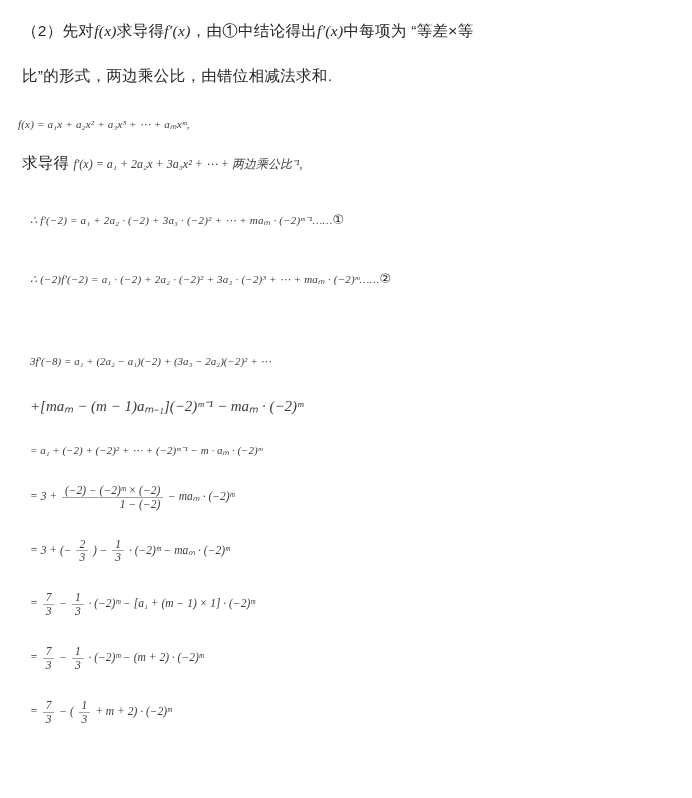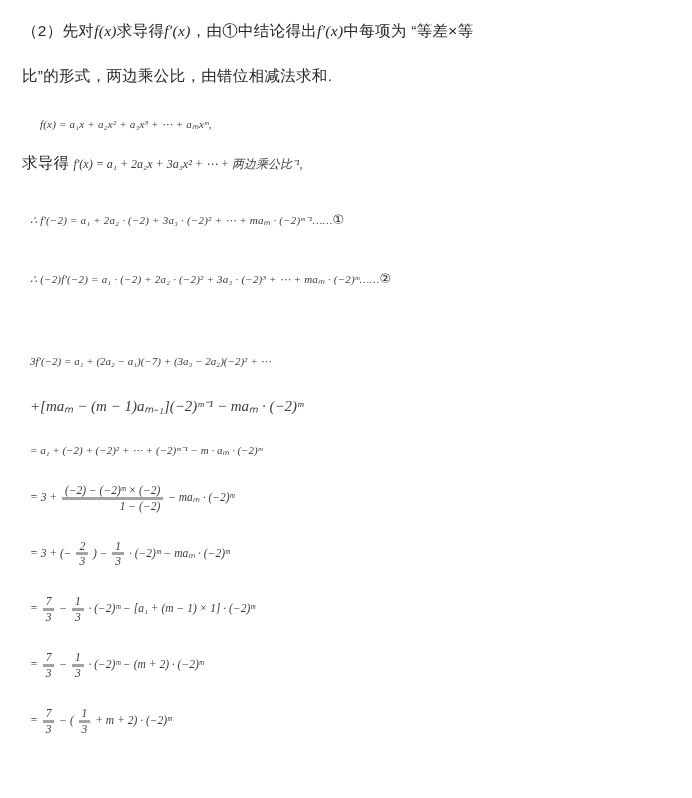--- a/index.html
+++ b/index.html
@@ -32,21 +32,21 @@
   }
   .intro .ital {
     font-family: "Liberation Serif", serif;
     font-style: italic;
   }
   
   .formula {
     font-family: "Liberation Serif", serif;
     font-style: italic;
     color: #3c3c3c;
-    padding-left: 40px;
+    padding-left: 18px;
     white-space: nowrap;
   }
   .f-small {
     font-size: 11px;
     letter-spacing: 0.2px;
   }
   .f-mid {
     font-size: 12px;
   }
   .lbl {
@@ -70,21 +70,21 @@
   
   .frac {
     display: inline-block;
     vertical-align: middle;
     text-align: right;
     font-style: italic;
     line-height: 1.12;
     margin: 0 2px;
   }
   .frac .num { display: block; padding: 0 3px; }
-  .frac .den { display: block; border-top: 3px solid #a3a3a3; padding: 0 3px; }
+  .frac .den { display: block; border-top: 1px solid #a3a3a3; padding: 0 3px; }
   .spacer-s { height: 9px; }
   .spacer-m { height: 16px; }
   .spacer-l { height: 22px; }
   .eqline {
     font-family: "Liberation Serif", serif;
     font-style: italic;
     font-size: 12.5px;
     color: #3c3c3c;
     padding-left: 30px;
     white-space: nowrap;
@@ -134,21 +134,21 @@
   <div class="spacer-l"></div>
   <div class="spacer-s"></div>
 
 
   <div class="spacer-l"></div>
   <div class="spacer-m"></div>
 
   <div class="steps">
 
     <div class="step">
-      <div class="eqline" style="font-size:11px">3f′(−2)  = a₁ + (2a₂ − a₁)(−7) + (3a₃ − 2a₂)(−2)² + ⋯</div>
+      <div class="eqline" style="font-size:11px">3f′(−8)  = a₁ + (2a₂ − a₁)(−2) + (3a₃ − 2a₂)(−2)² + ⋯</div>
     </div>
 
     <div class="step">
       <div class="eqline" style="font-size:15px">+[maₘ − (m − 1)aₘ₋₁](−2)ᵐ⁻¹ − maₘ · (−2)ᵐ</div>
     </div>
 
     <div class="step">
       <div class="eqline" style="font-size:11px">= a₁ + (−2) + (−2)² + ⋯ + (−2)ᵐ⁻¹ − m · aₘ · (−2)ᵐ</div>
     </div>
 

